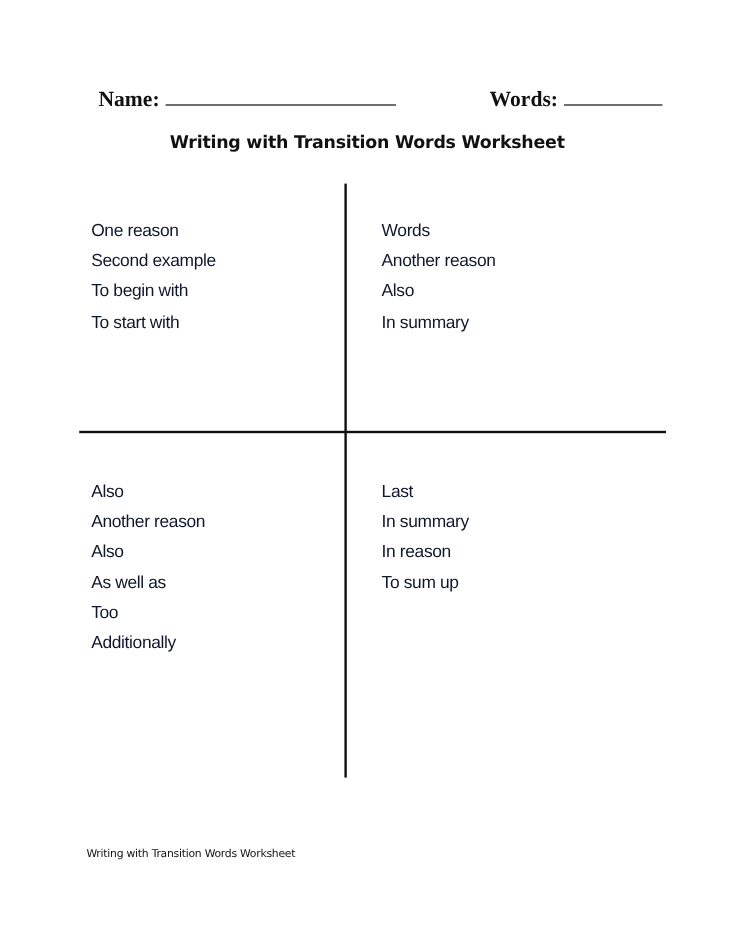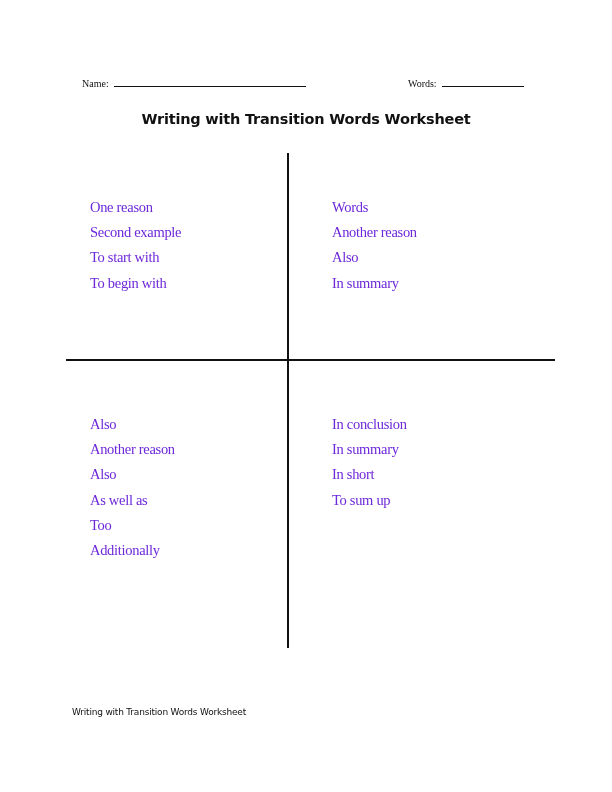--- a/index.html
+++ b/index.html
@@ -1,23 +1,23 @@
 <!DOCTYPE html>
 <html><head>
   <meta charset="utf-8">
   <style>
     html, body { margin: 0; padding: 0; background: #ffffff; }
     body { width: 612px; height: 792px; position: relative; overflow: hidden; color: #111; }
     .abs { position: absolute; white-space: nowrap; }
-    .serif-bold { font-family: "Liberation Serif", serif; font-weight: normal; font-size: 10px; }
+    .serif-bold { font-family: "Liberation Serif", serif; font-weight: bold; font-size: 18px; }
     .field-line { display: inline-block; border-bottom: 1px solid #111; height: 14px; vertical-align: baseline; margin-left: 5px; }
     .title { font-family: "DejaVu Sans", sans-serif; font-weight: bold; font-size: 14.5px; left: 0; width: 612px; text-align: center; top: 111px; letter-spacing: -0.2px; }
     .vline { position: absolute; left: 287px; top: 153px; width: 1.5px; height: 495px; background: #111; }
     .hline { position: absolute; left: 66px; top: 359px; width: 489px; height: 1.5px; background: #111; }
-    .list { position: absolute; margin: 18px; padding: 0; list-style: none; font-family: Liberation Serif, serif; font-size: 14.5px; color: #6d28d9; letter-spacing: -0.3px; }
+    .list { position: absolute; margin: 4px; padding: 0; list-style: none; font-family: Liberation Sans, sans-serif; font-size: 14.5px; color: #0f172a; letter-spacing: -0.3px; }
     .list li { height: 25.2px; line-height: 25.2px; }
     .footer { font-family: "DejaVu Sans", sans-serif; font-size: 9px; left: 72px; top: 707px; color: #111; letter-spacing: -0.2px; }
   </style>
 </head>
 <body>
 
 <div class="abs serif-bold" style="left:82px; top:72px;">
   <span>Name:</span><span class="field-line" style="width:192px;"></span>
 </div>
 
@@ -26,40 +26,40 @@
 </div>
 
 <div class="abs title">Writing with Transition Words Worksheet</div>
 
 <div class="vline"></div>
 <div class="hline"></div>
 
 <ul class="list" style="left:72px; top:177px;">
   <li>One reason</li>
   <li>Second example</li>
+  <li>To begin with</li>
   <li>To start with</li>
-  <li>To begin with</li>
 </ul>
 
 <ul class="list" style="left:314px; top:177px;">
   <li>Words</li>
   <li>Another reason</li>
   <li>Also</li>
   <li>In summary</li>
 </ul>
 
 <ul class="list" style="left:72px; top:394px;">
   <li>Also</li>
   <li>Another reason</li>
   <li>Also</li>
   <li>As well as</li>
   <li>Too</li>
   <li>Additionally</li>
 </ul>
 
 <ul class="list" style="left:314px; top:394px;">
-  <li>In conclusion</li>
+  <li>Last</li>
   <li>In summary</li>
-  <li>In short</li>
+  <li>In reason</li>
   <li>To sum up</li>
 </ul>
 
 <div class="abs footer">Writing with Transition Words Worksheet</div>
 
 </body></html>

